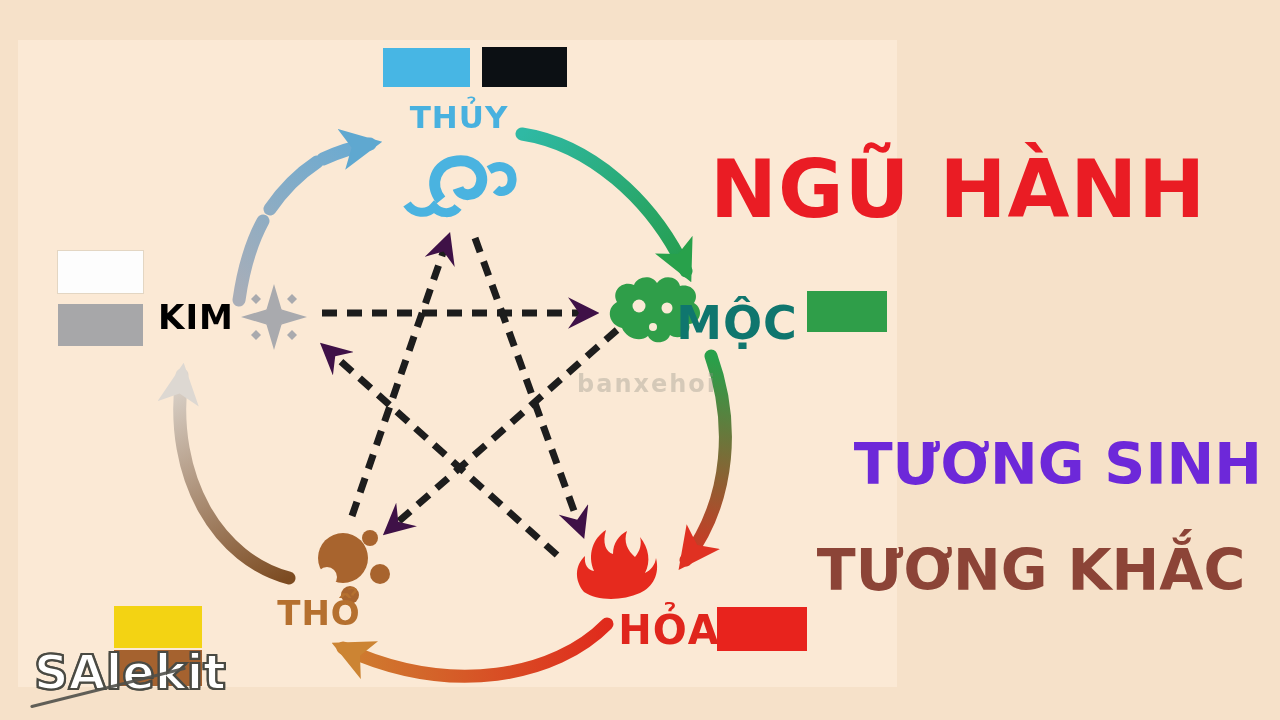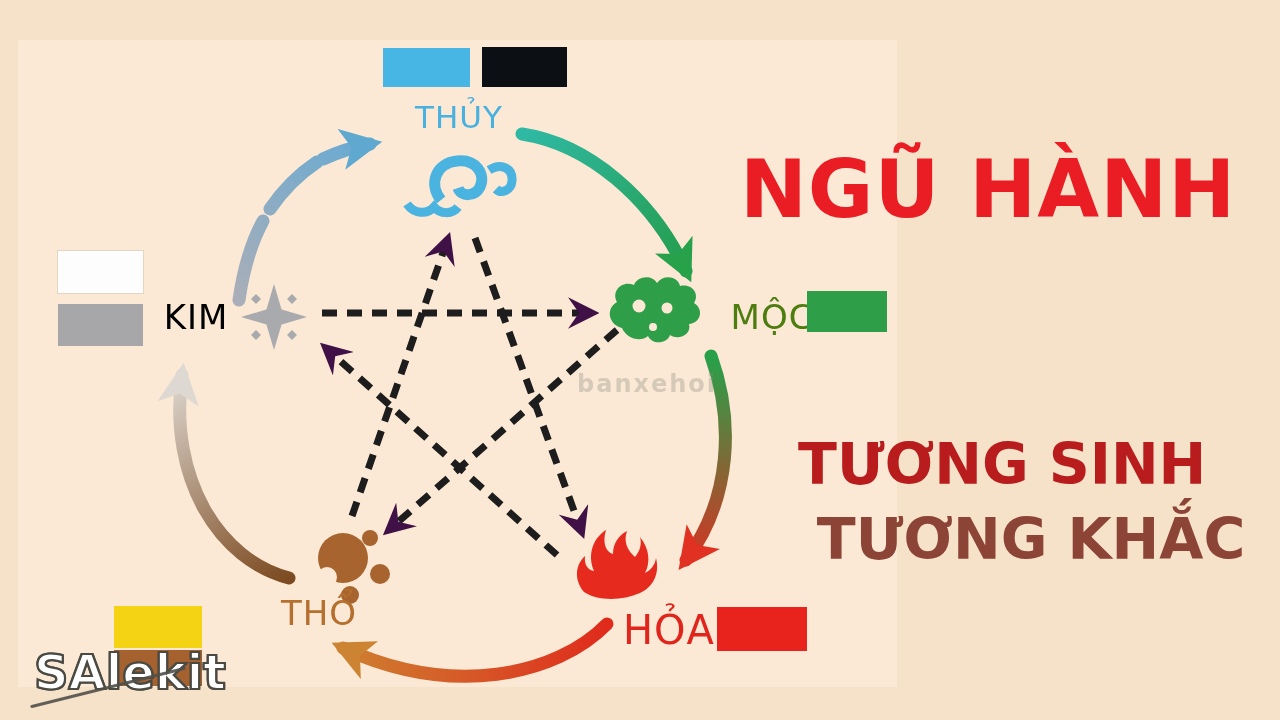--- a/index.html
+++ b/index.html
@@ -3,47 +3,47 @@
 <meta charset="utf-8">
 <style>
   html,body{margin:0;padding:0;}
   .stage{
     position:relative;width:1280px;height:720px;overflow:hidden;
     background:#f6e1c9;
     font-family:"DejaVu Sans","Liberation Sans",sans-serif;
   }
   .inner-bg{position:absolute;left:18px;top:40px;width:879px;height:647px;background:#fbe9d5;}
   .el-label{
-    position:absolute;font-weight:normal;letter-spacing:1px;line-height:1;
+    position:absolute;font-weight:bold;letter-spacing:1px;line-height:1;
     transform:translateX(-50%);white-space:nowrap;
   }
   .lbl-thuy{left:459px;top:102px;font-size:31px;color:#48b1df;}
   .lbl-kim {left:196px;top:300px;font-size:34px;color:#000000;}
-  .lbl-moc {left:772px;top:300px;font-size:34px;color:#4d7c0f;}
+  .lbl-moc {left:737px;top:300px;font-size:46px;color:#0f766e;}
   .lbl-tho {left:272px;top:596px;font-size:34px;color:#b5702f;margin-left:47px;}
   .lbl-hoa {left:669px;top:610px;font-size:40px;color:#e0251c;}
   .swatch{position:absolute;}
   .sw-thuy-blue {left:383px;top:48px;width:87px;height:39px;background:#47b6e4;}
   .sw-thuy-black{left:482px;top:47px;width:85px;height:40px;background:#0c1014;}
   .sw-kim-white {left:58px;top:251px;width:85px;height:42px;background:#fdfdfd;box-shadow:0 0 0 1px #e3d6c3;}
   .sw-kim-gray  {left:58px;top:304px;width:85px;height:42px;background:#a7a7a9;}
   .sw-moc-green {left:807px;top:291px;width:80px;height:41px;background:#2f9e49;}
   .sw-hoa-red   {left:717px;top:607px;width:90px;height:44px;background:#e8231d;}
   .sw-tho-yellow{left:114px;top:606px;width:88px;height:42px;background:#f3d313;}
   .sw-tho-brown {left:114px;top:650px;width:88px;height:36px;background:#a5622f;}
   .title-red{
-    position:absolute;left:726px;top:146px;width:524px;text-align:center;
+    position:absolute;left:710px;top:146px;width:524px;
     font-size:80px;font-weight:800;color:#ea1c24;letter-spacing:1px;line-height:1.1;white-space:nowrap;
   }
   .sinh-text{
-    position:absolute;left:798px;top:433px;width:464px;text-align:left;
-    font-size:57px;font-weight:800;color:#b91c1c;line-height:1.1;white-space:nowrap;
+    position:absolute;left:798px;top:433px;width:464px;text-align:right;
+    font-size:57px;font-weight:800;color:#6d28d9;line-height:1.1;white-space:nowrap;
   }
   .khac-text{
-    position:absolute;left:795px;top:508px;width:472px;text-align:center;
+    position:absolute;left:795px;top:539px;width:472px;text-align:center;
     font-size:57px;font-weight:800;color:#8c4437;line-height:1.1;white-space:nowrap;
   }
   .wm-main{
     position:absolute;left:34px;top:648px;font-size:48px;font-weight:bold;color:#ffffff;
     -webkit-text-stroke:2.2px #4a4a43;
     text-shadow:1px 1px 0 #55554e,-1px -1px 0 #55554e,1px -1px 0 #55554e,-1px 1px 0 #55554e;
     letter-spacing:0px;line-height:1;
   }
   .wm-slash{
     position:absolute;left:28px;top:686px;width:160px;height:3px;background:#50504a;

